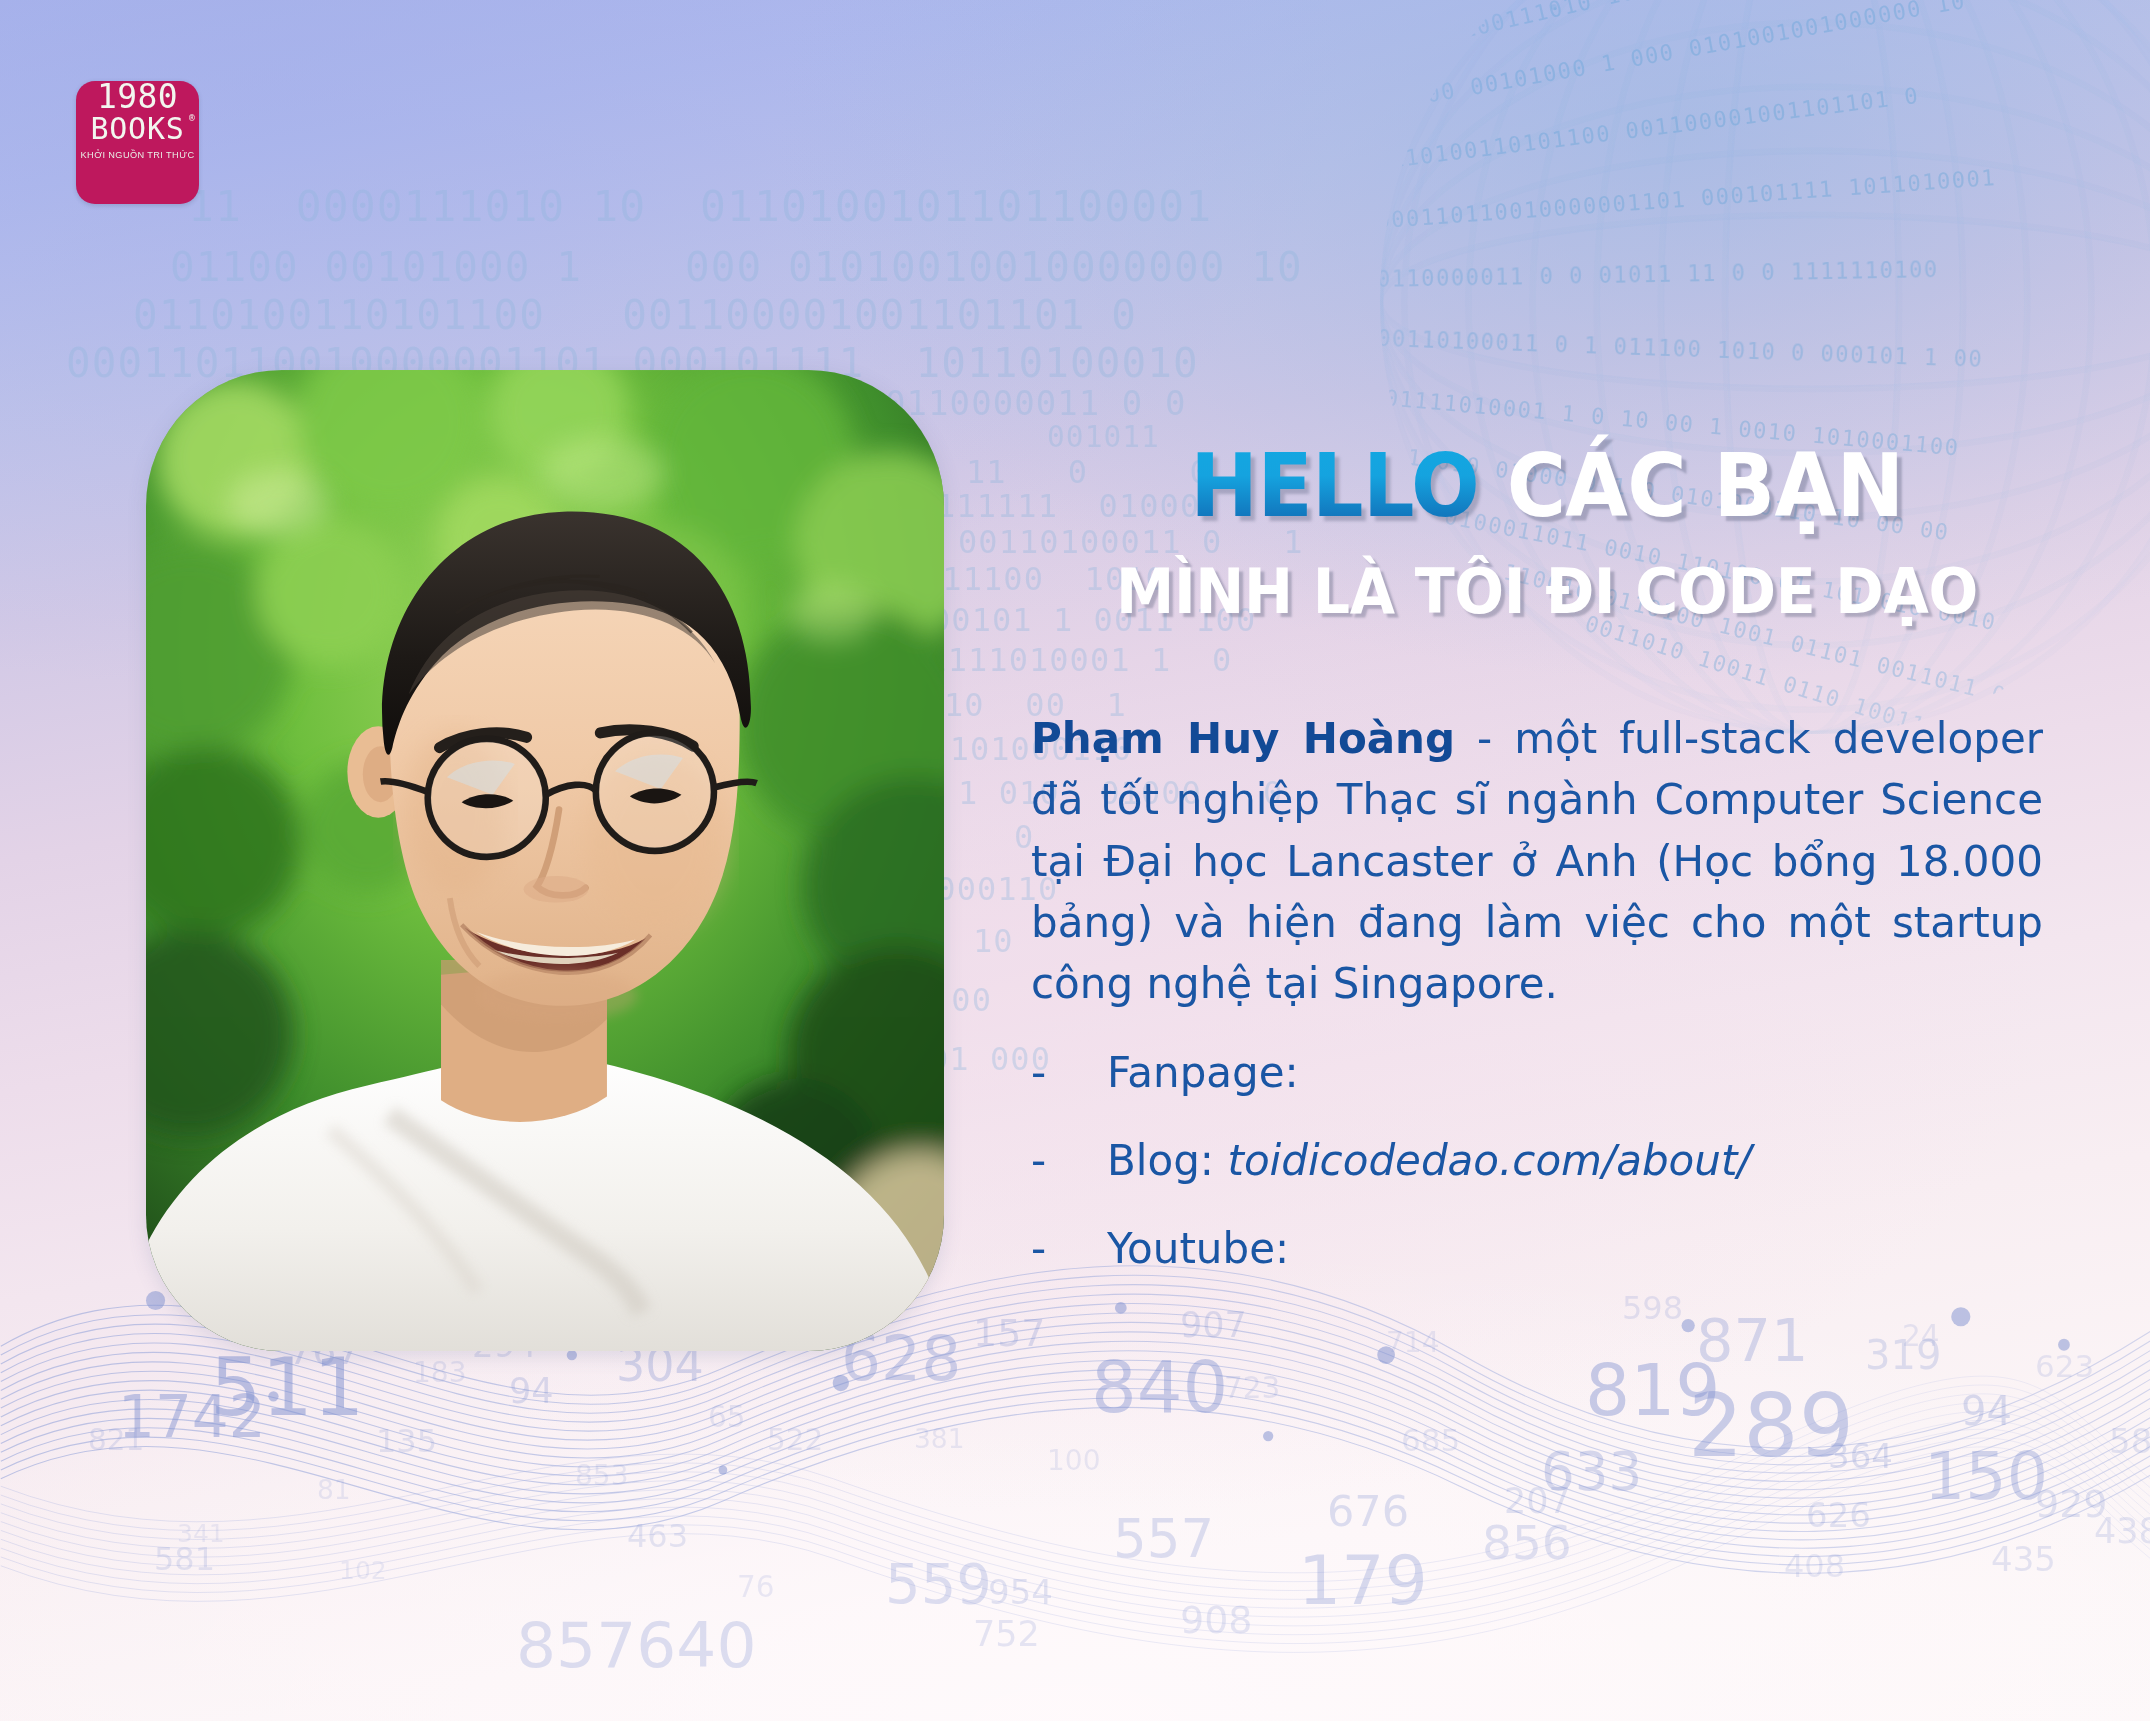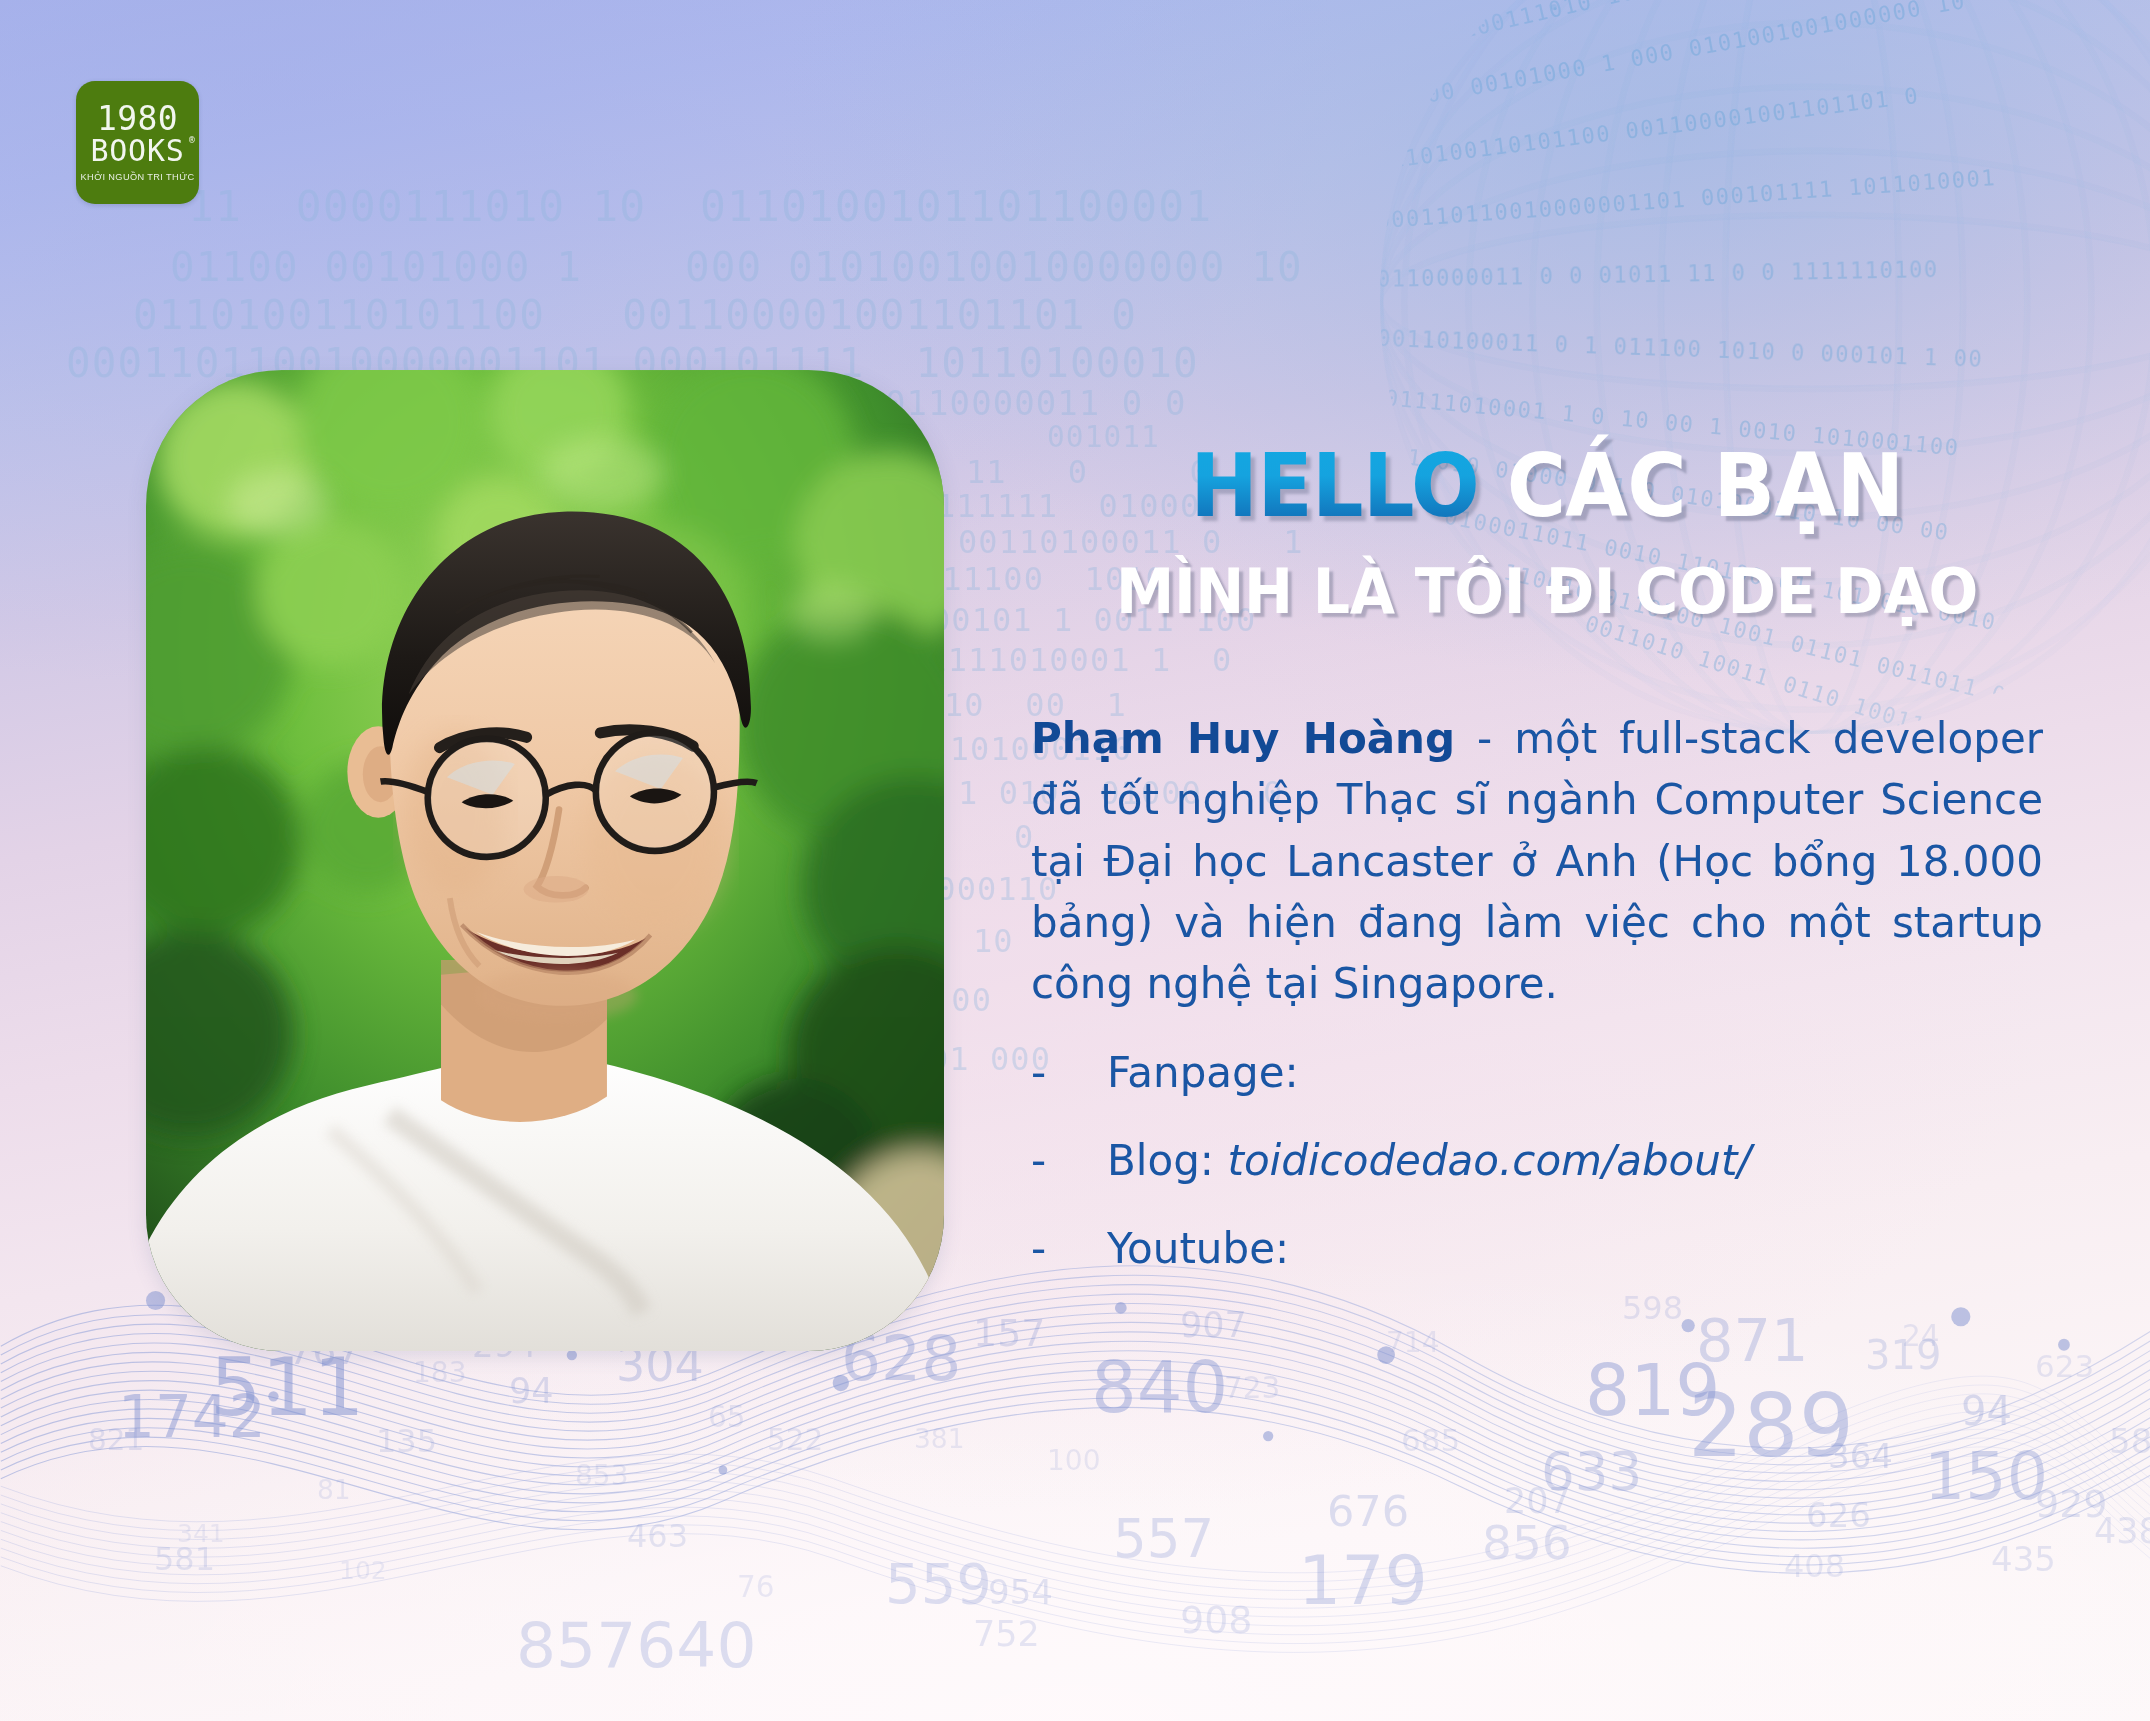--- a/index.html
+++ b/index.html
@@ -58,22 +58,22 @@
   #num-layer{
     position:absolute;left:0;bottom:0;width:2151px;height:516px;overflow:hidden;
     pointer-events:none;font-family:"DejaVu Sans","Liberation Sans",sans-serif;
     color:#7e8fd0;
   }
   #num-layer span{position:absolute;white-space:nowrap;}
 
   
   #logo{
     position:absolute;left:76px;top:81px;width:123px;height:123px;
-    background:#4d7c0f;border-radius:19px;
-    display:flex;flex-direction:column;align-items:center;justify-content:center;
+    background:#be185d;border-radius:19px;
+    display:flex;flex-direction:column;align-items:center;justify-content:flex-start;
     box-shadow:0 1.5px 4.4px rgba(40,60,90,.18);
   }
   #logo .l1{
     color:#f2f6ef;font-size:33px;line-height:.96;font-weight:400;
     letter-spacing:0.4px;font-family:"DejaVu Sans Mono","Liberation Mono",monospace;
   }
   #logo .l2{
     color:#f2f6ef;font-size:30px;line-height:1.02;font-weight:400;margin-top:1.5px;
     letter-spacing:0.7px;font-family:"DejaVu Sans Mono","Liberation Mono",monospace;
     position:relative;

